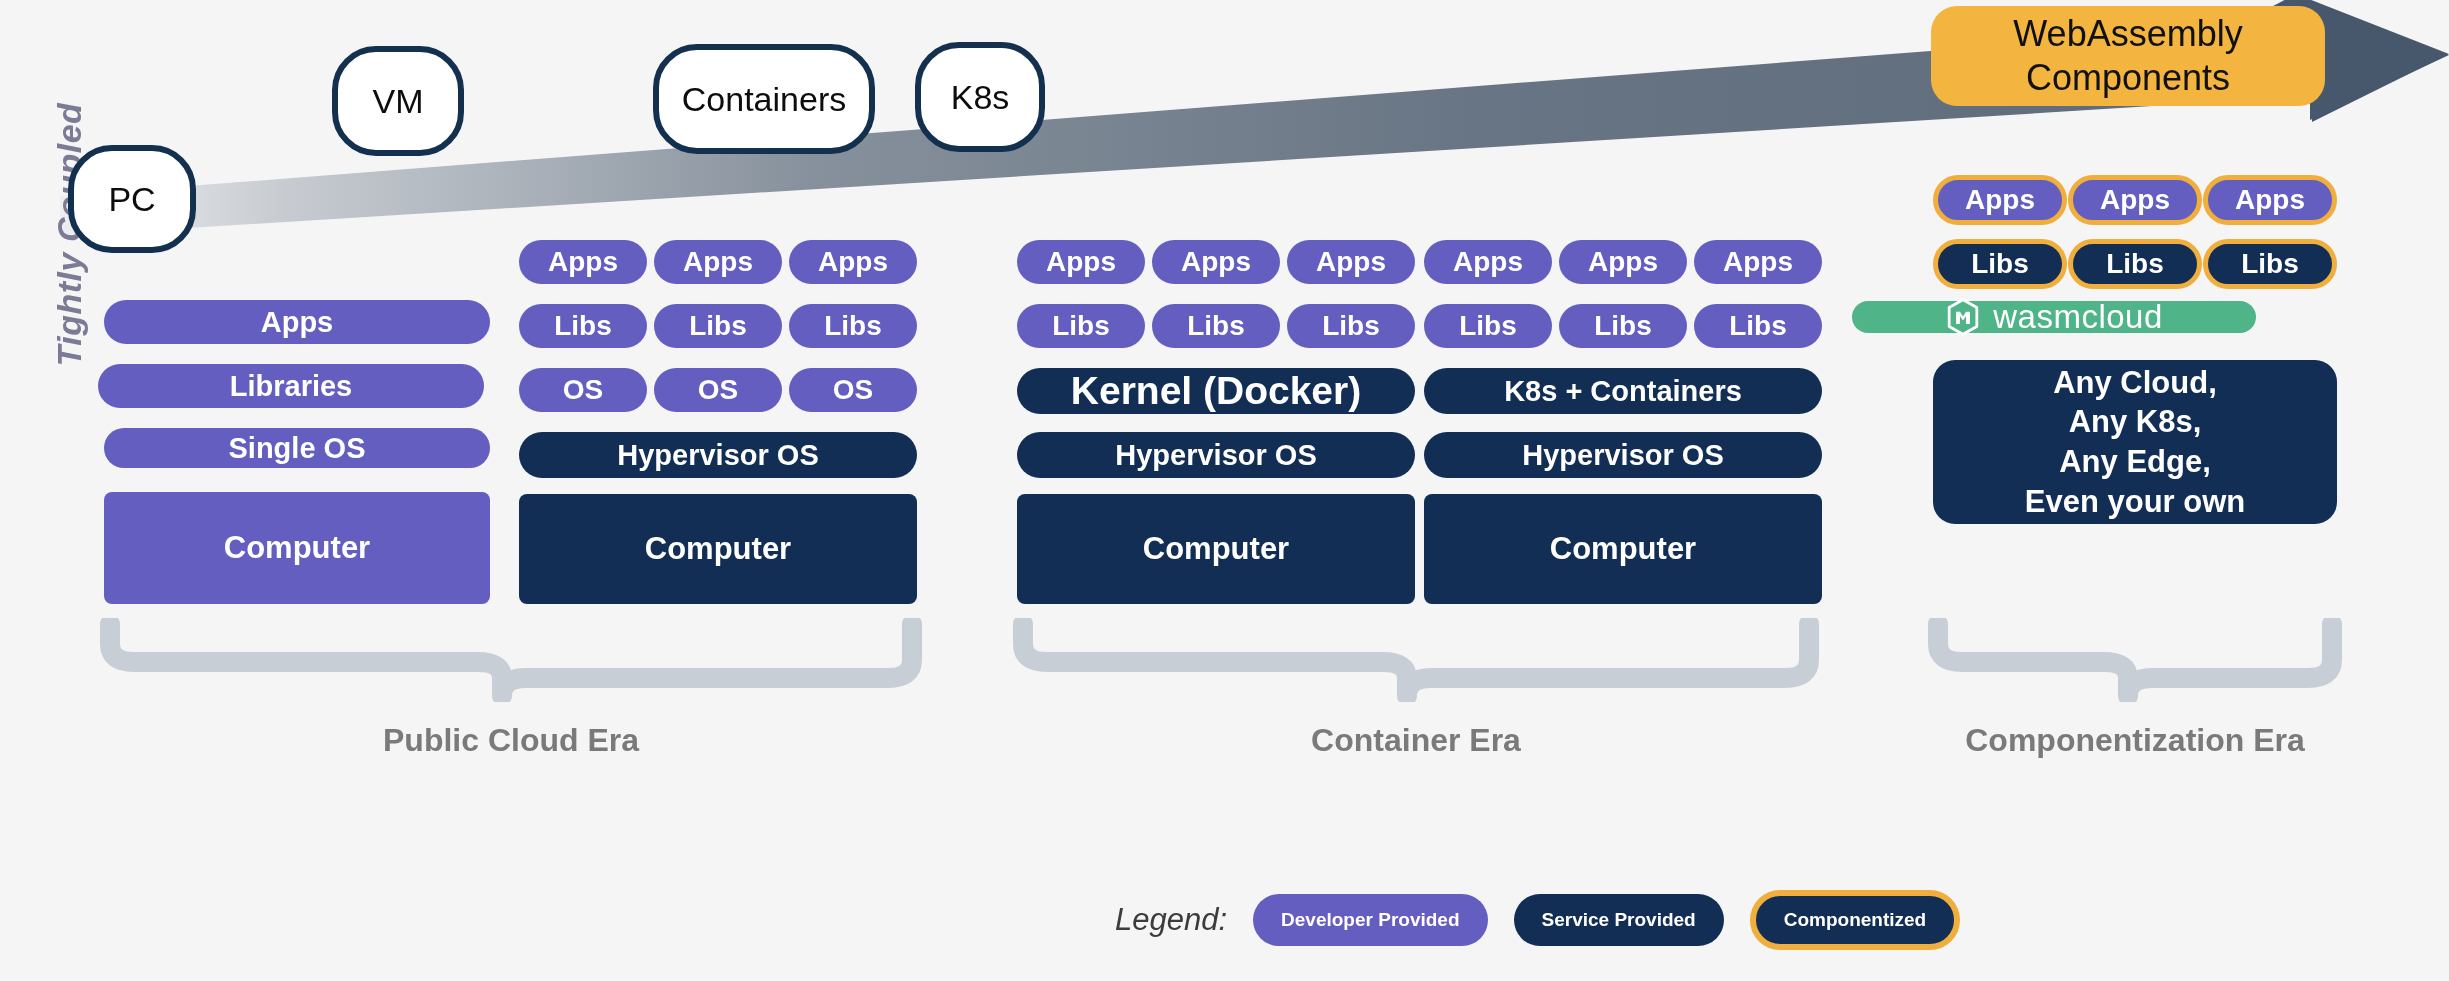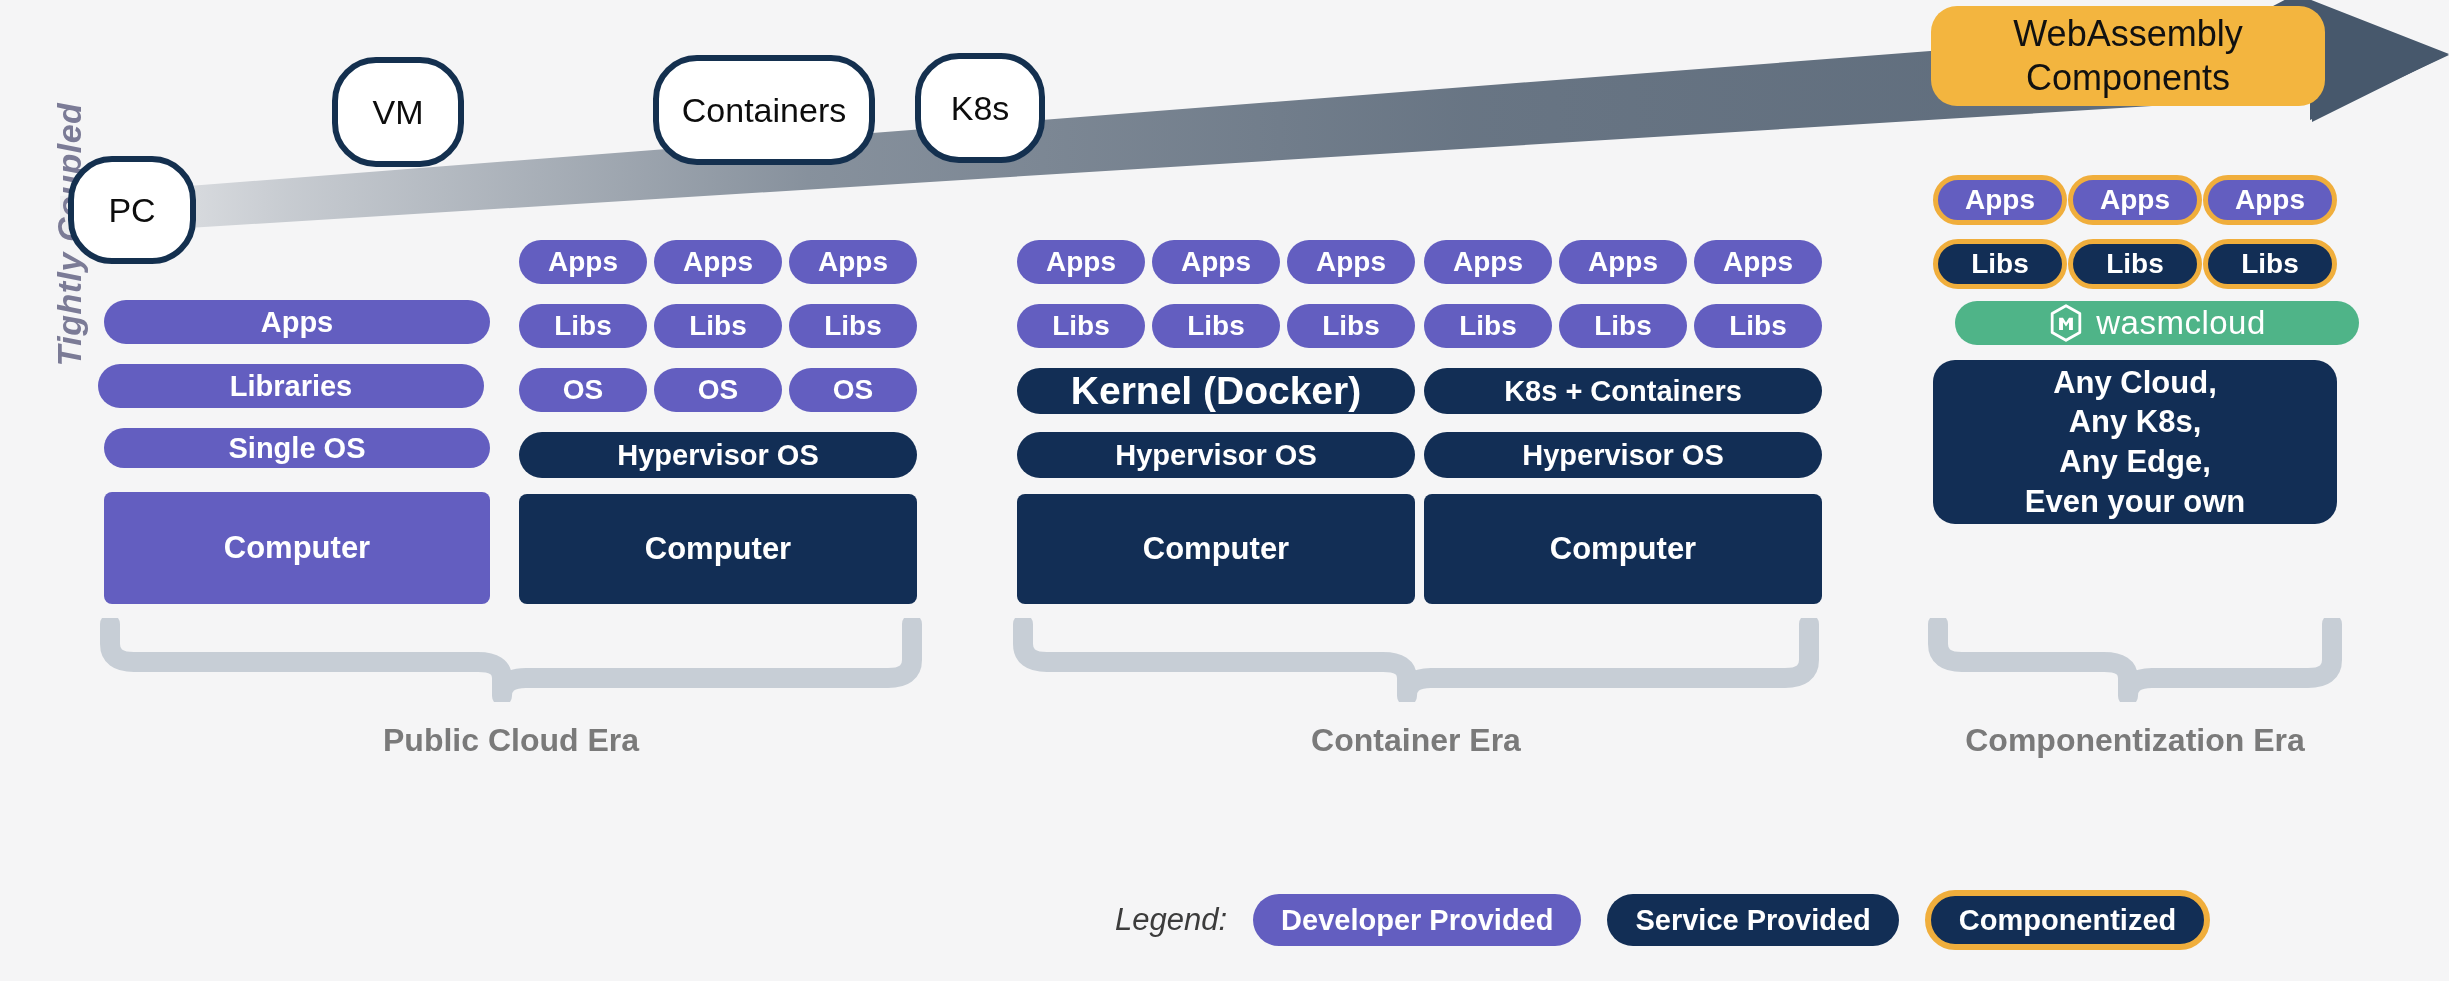--- a/index.html
+++ b/index.html
@@ -30,21 +30,20 @@
   
   .era-node{
     position:absolute;
     background:#ffffff;
     border:6px solid #14304f;
     border-radius:44px;
     display:flex;align-items:center;justify-content:center;
     font-size:34px;color:#0d0d0d;font-weight:400;
     box-sizing:border-box;
     z-index:5;
-    margin-top:11px;
   }
   .wasm-node{
     position:absolute;
     background:#f3b53f;
     border-radius:26px;
     display:flex;align-items:center;justify-content:center;
     text-align:center;
     font-size:36px;color:#111;line-height:1.22;
     box-sizing:border-box;
     z-index:5;
@@ -79,21 +78,21 @@
     font-size:32px;font-weight:bold;color:#7a7a7a;
     text-align:center;white-space:nowrap;
   }
 
   
   #legend{position:absolute;left:1115px;top:890px;display:flex;align-items:center;gap:26px;}
   #legend-title{font-style:italic;font-size:31px;color:#3c3c3c;font-weight:400;}
   .legend-pill{
     display:flex;align-items:center;justify-content:center;
     height:52px;padding:0 28px;border-radius:999px;
-    color:#fff;font-weight:bold;font-size:29px;white-space:nowrap;
+    color:#fff;font-weight:bold;font-size:19px;white-space:nowrap;
     box-sizing:border-box;
   }
   .legend-pill.dev{background:#635ec0;}
   .legend-pill.svc{background:#122e55;}
   .legend-pill.comp{background:#122e55;border:6px solid #f0ae3c;height:60px;}
 </style>
 </head>
 <body>
 
 <div class="stage">
@@ -258,21 +257,21 @@
   <div class="row comp-navy smallpill" style="left:2068px;top:239px;width:134px;height:50px;font-size:28px;">
     <span>Libs</span>
   </div>
   <div class="row comp-purple smallpill" style="left:2203px;top:175px;width:134px;height:50px;font-size:28px;">
     <span>Apps</span>
   </div>
   <div class="row comp-navy smallpill" style="left:2203px;top:239px;width:134px;height:50px;font-size:28px;">
     <span>Libs</span>
   </div>
 
-  <div class="wasmcloud-bar" style="position:absolute;left:1955px;top:301px;width:404px;height:44px;text-align:right;">
+  <div class="wasmcloud-bar" style="position:absolute;left:1852px;top:301px;width:404px;height:32px;text-align:right;">
     <div class="wc-inner">
       <span style="display:block;width:36px;height:38px;">
         <svg viewBox="0 0 40 44" width="36" height="38">
           <path d="M20 2 L36 11 L36 33 L20 42 L4 33 L4 11 Z" fill="none" stroke="#ffffff" stroke-width="3.2" stroke-linejoin="round"></path>
           <path d="M12 16 L12 30 L16.5 30 L16.5 21 L20 26 L23.5 21 L23.5 30 L28 30 L28 16 L23.5 16 L20 21.5 L16.5 16 Z" fill="#ffffff"></path>
         </svg>
       </span>
       <span class="wc-word">wasmcloud</span>
     </div>
   </div>

